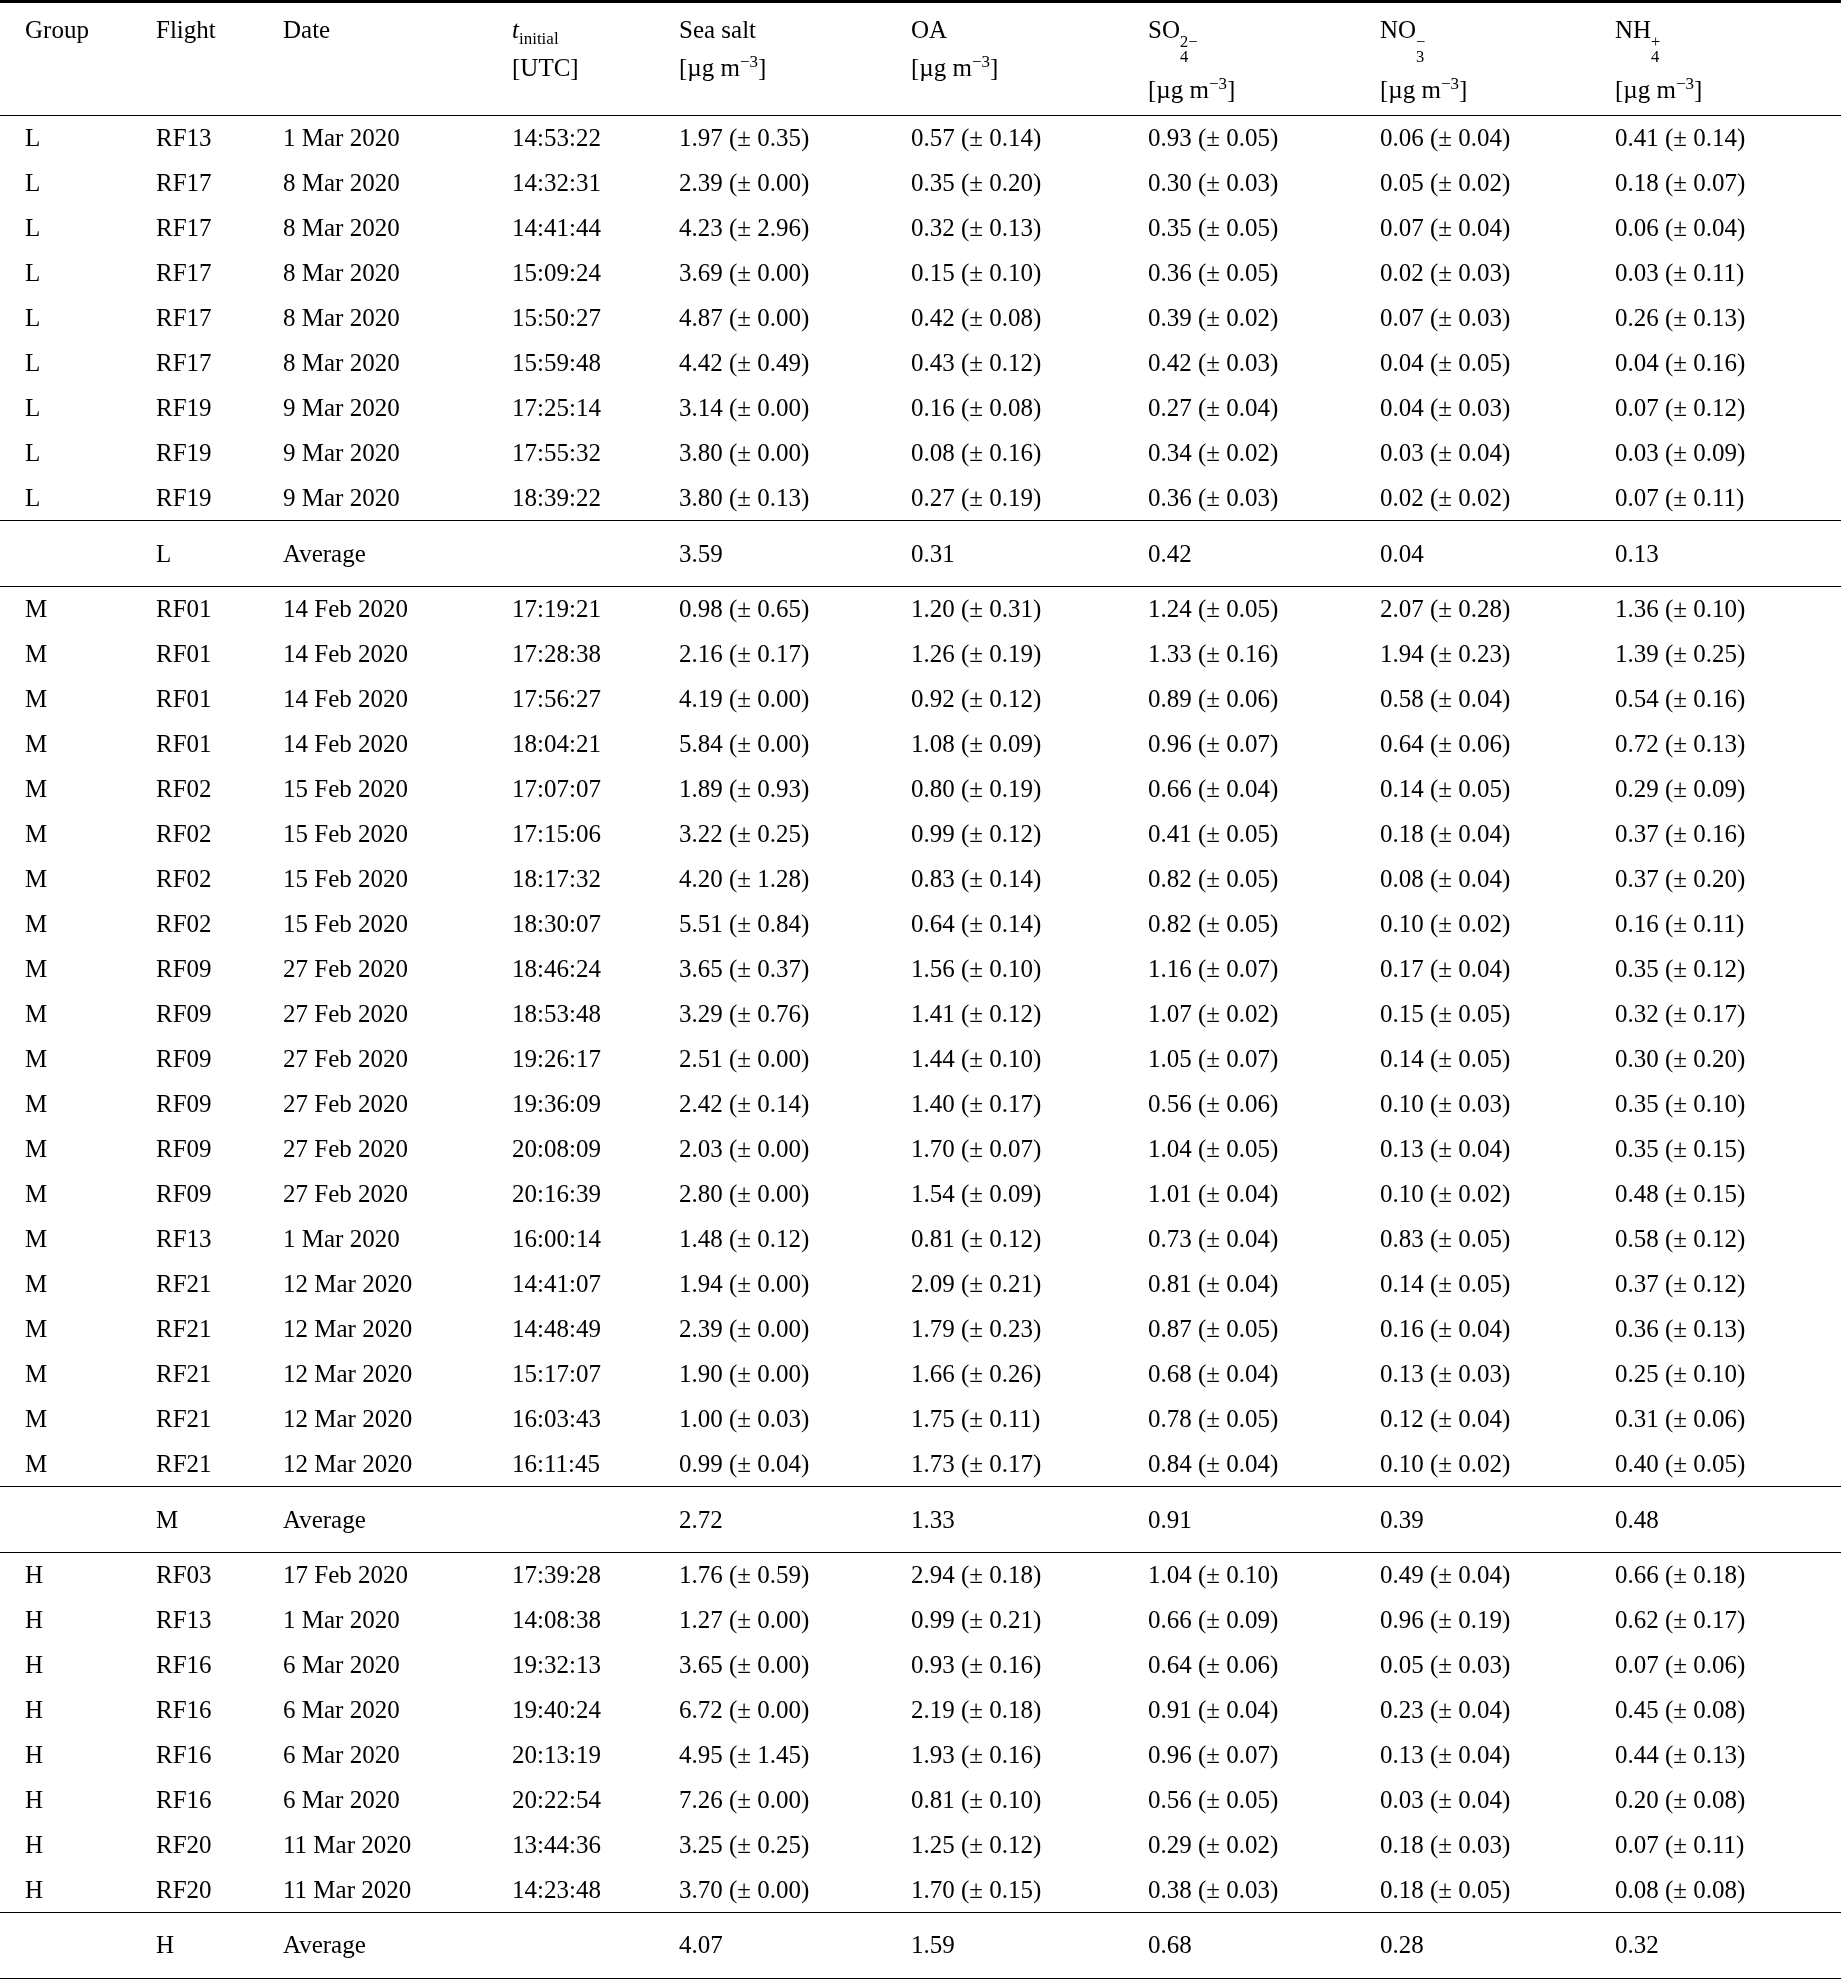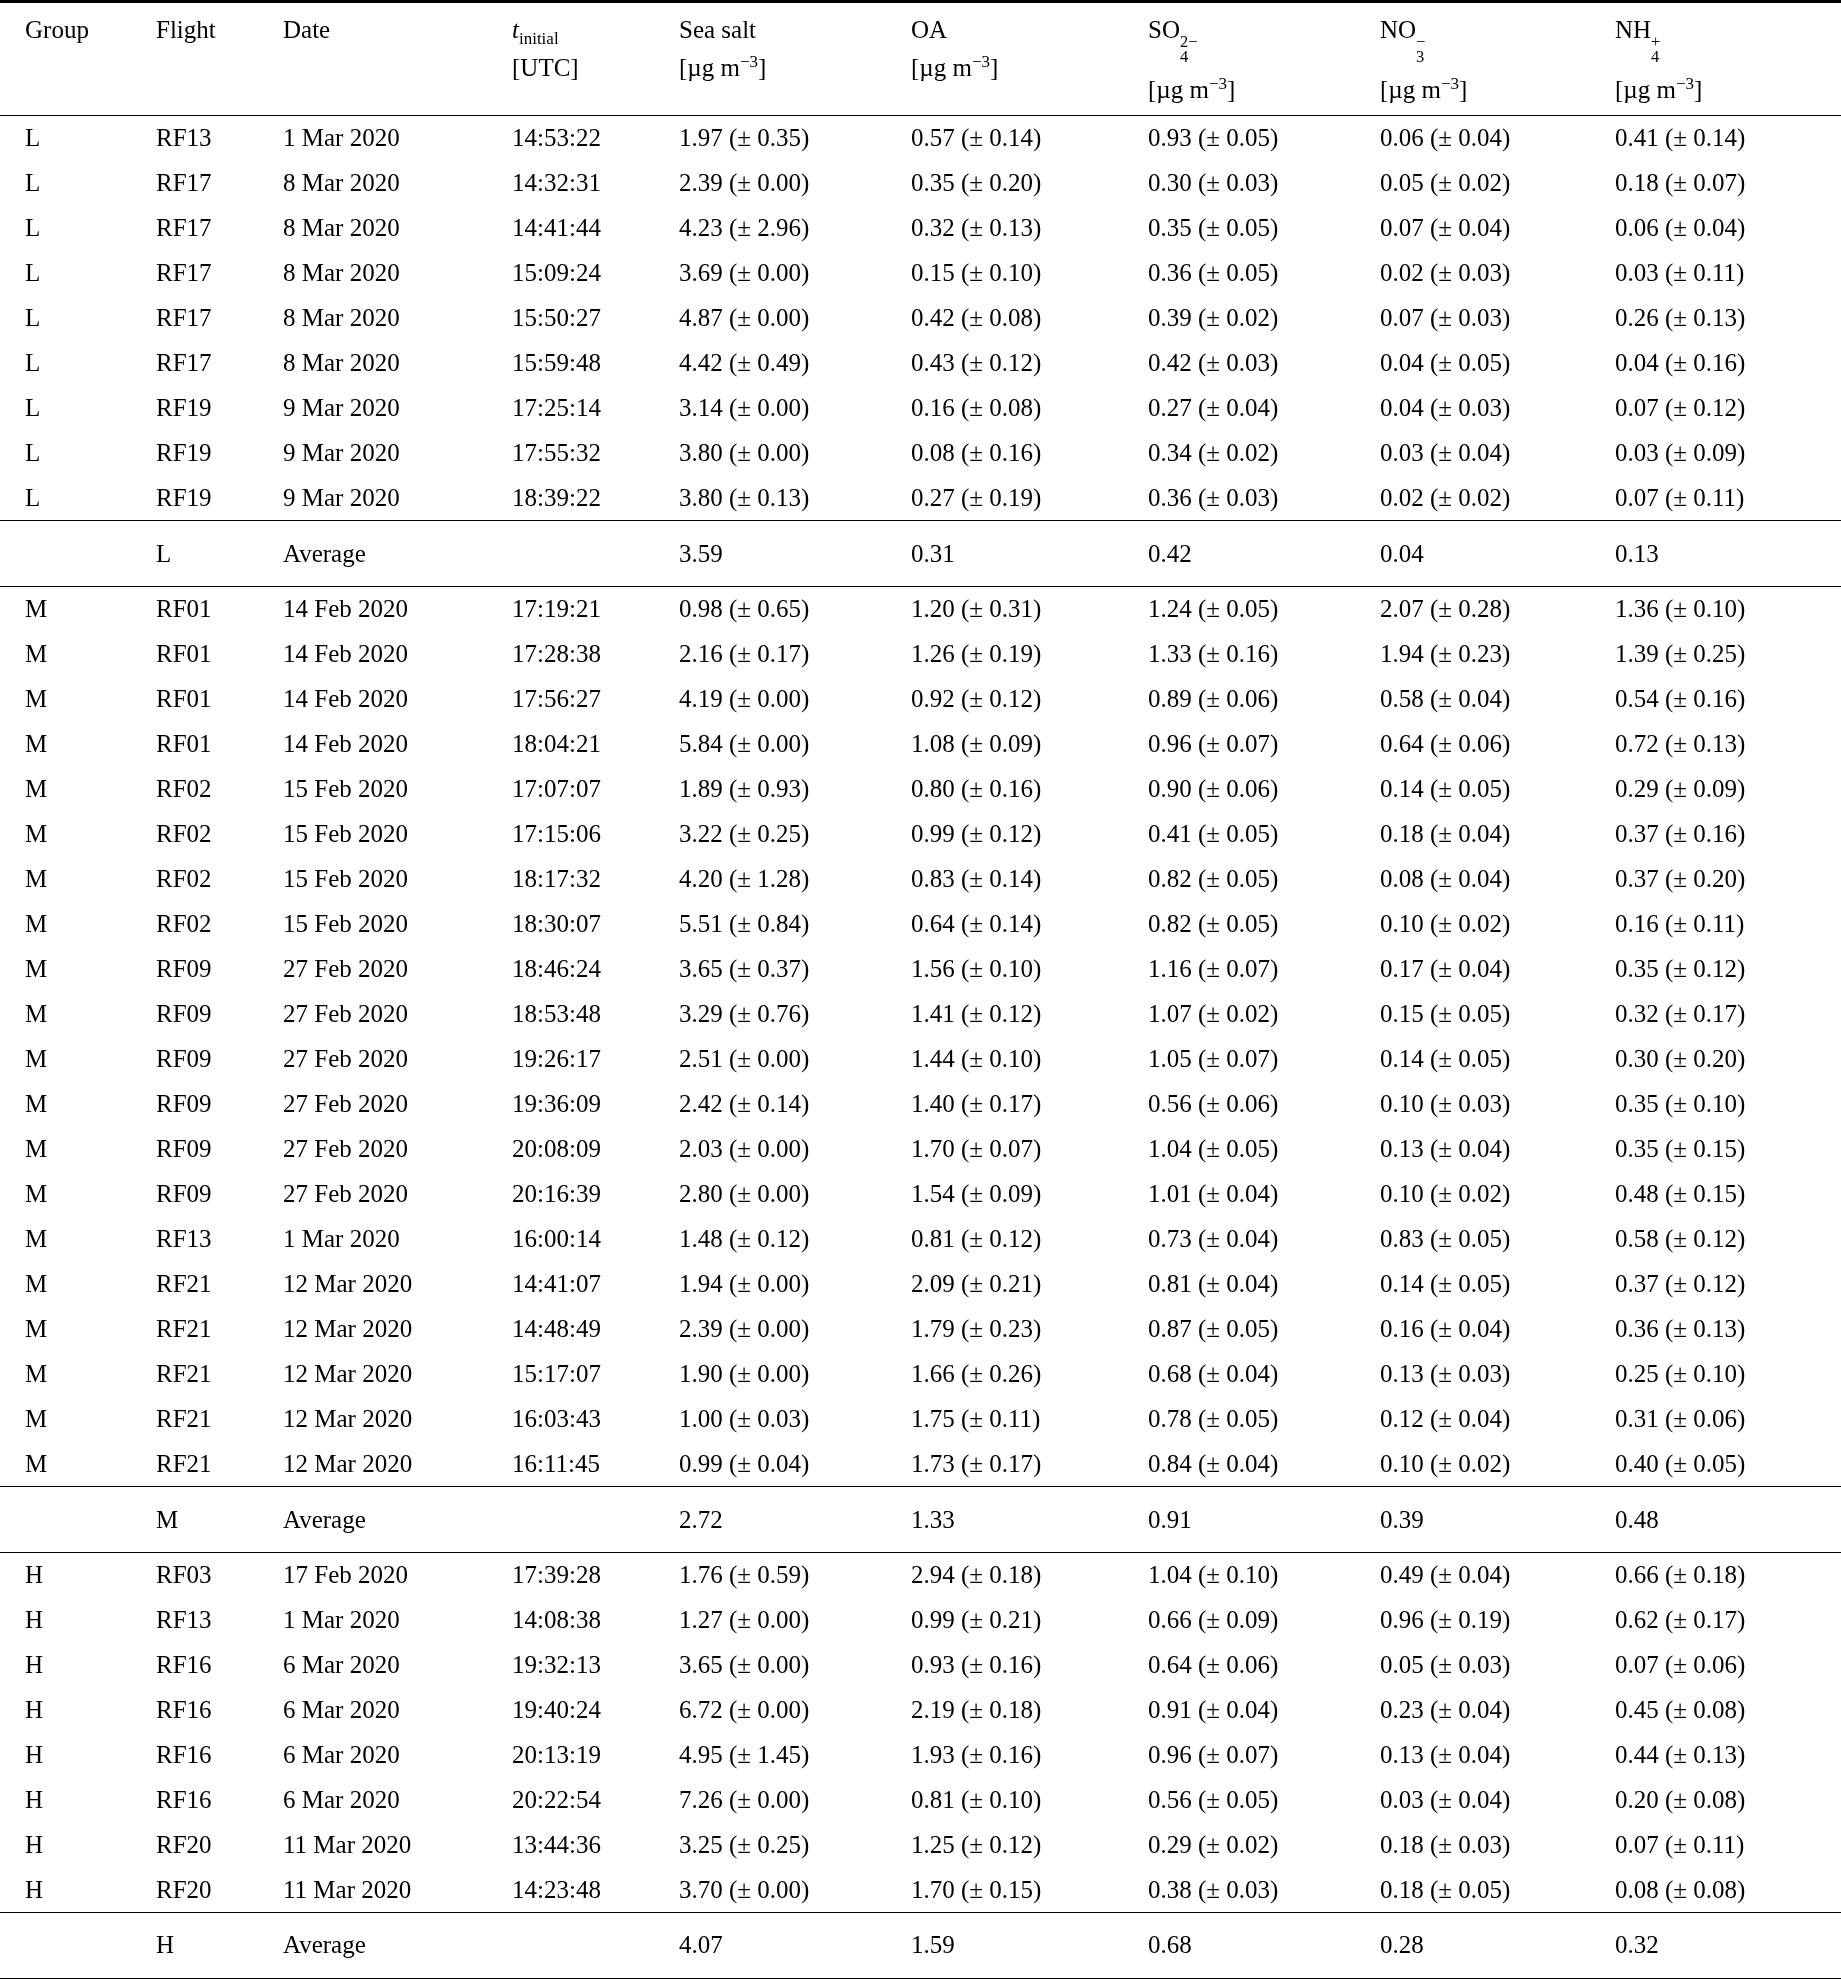--- a/index.html
+++ b/index.html
@@ -279,22 +279,22 @@
         <td>0.96 (± 0.07)</td>
         <td>0.64 (± 0.06)</td>
         <td>0.72 (± 0.13)</td>
       </tr>
       <tr class="data-row">
         <td class="first">M</td>
         <td>RF02</td>
         <td>15 Feb 2020</td>
         <td>17:07:07</td>
         <td>1.89 (± 0.93)</td>
-        <td>0.80 (± 0.16)</td>
-        <td>0.90 (± 0.06)</td>
+        <td>0.80 (± 0.19)</td>
+        <td>0.66 (± 0.04)</td>
         <td>0.14 (± 0.05)</td>
         <td>0.29 (± 0.09)</td>
       </tr>
       <tr class="data-row">
         <td class="first">M</td>
         <td>RF02</td>
         <td>15 Feb 2020</td>
         <td>17:15:06</td>
         <td>3.22 (± 0.25)</td>
         <td>0.99 (± 0.12)</td>

